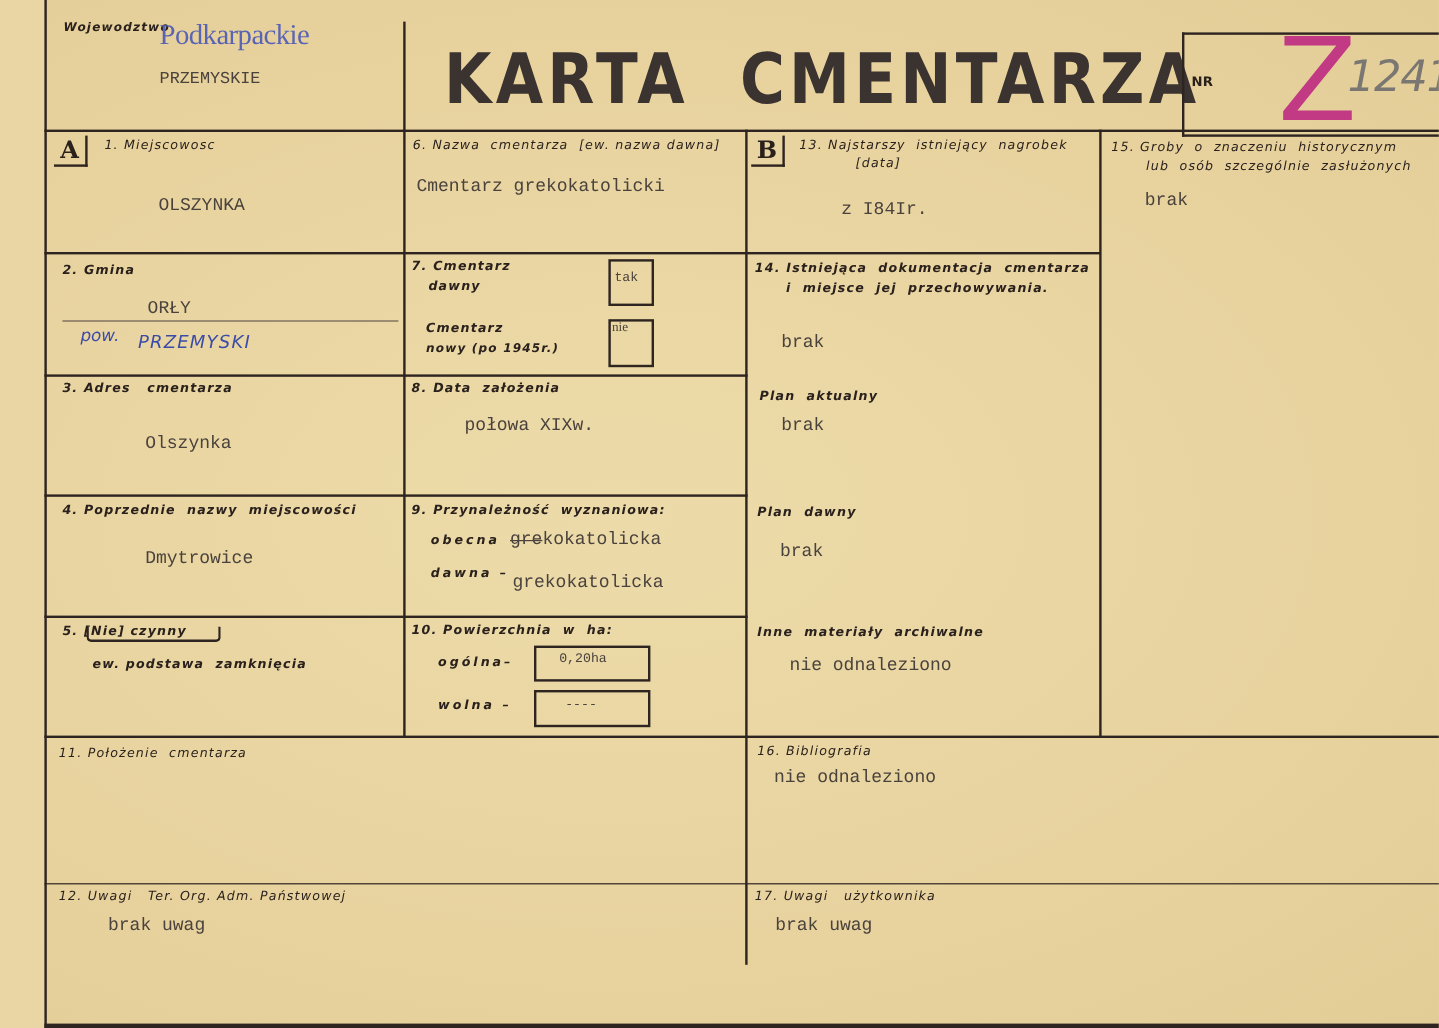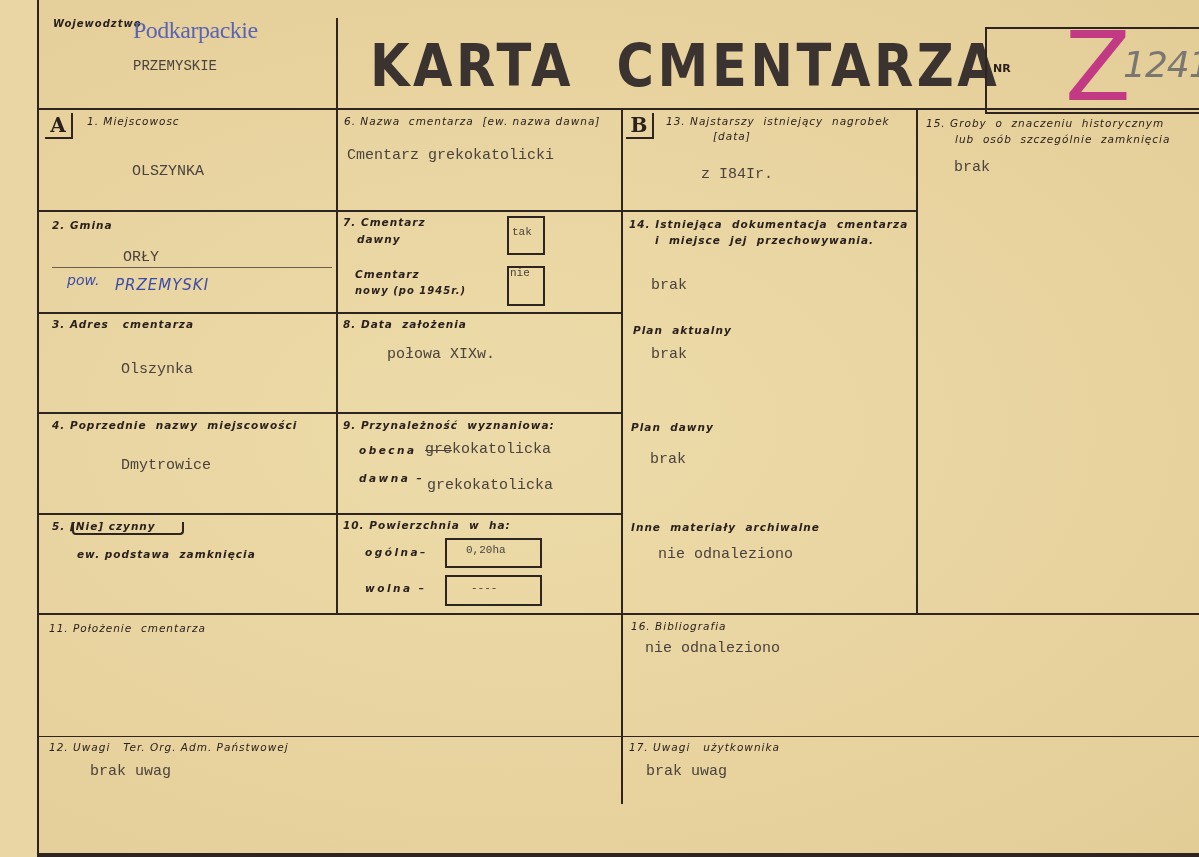--- a/index.html
+++ b/index.html
@@ -136,21 +136,21 @@
   <div class="lbl thin" style="left:307px;top:115px;white-space:pre;">6. Nazwa  cmentarza  [ew. nazwa dawna]</div>
   <div class="typed" style="left:310px;top:147px;">Cmentarz grekokatolicki</div>
 
   <div class="lbl" style="left:306px;top:216px;">7. Cmentarz</div>
   <div class="lbl" style="left:320px;top:233px;">dawny</div>
   <div class="box" style="left:470px;top:216px;width:38px;height:39px;">
     <span style="position:absolute;left:3px;top:8px;">tak</span>
   </div>
   <div class="lbl" style="left:318px;top:268px;">Cmentarz</div>
   <div class="lbl" style="left:318px;top:284px;font-size:10px;">nowy (po 1945r.)</div>
-  <div class="box" style="left:470px;top:266px;width:38px;height:40px;">
+  <div class="box" style="left:470px;top:266px;width:38px;height:40px;font-family:Liberation Serif, serif;">
     <span style="position:absolute;left:1px;top:-1px;">nie</span>
   </div>
 
   <div class="lbl" style="left:306px;top:318px;white-space:pre;">8. Data  założenia</div>
   <div class="typed" style="left:350px;top:346px;">połowa XIXw.</div>
 
   <div class="lbl" style="left:306px;top:419px;white-space:pre;">9. Przynależność  wyznaniowa:</div>
   <div class="lbl" style="left:322px;top:444px;letter-spacing:2.5px;">obecna</div>
   <div class="typed" style="left:388px;top:441px;">
     <span class="strike">greko</span><span>katolicka</span>
@@ -180,21 +180,21 @@
   <div class="lbl" style="left:596px;top:324px;white-space:pre;">Plan  aktualny</div>
   <div class="typed" style="left:614px;top:346px;">brak</div>
 
   <div class="lbl" style="left:594px;top:421px;white-space:pre;">Plan  dawny</div>
   <div class="typed" style="left:613px;top:451px;">brak</div>
 
   <div class="lbl" style="left:594px;top:521px;white-space:pre;">Inne  materiały  archiwalne</div>
   <div class="typed" style="left:621px;top:546px;">nie odnaleziono</div>
 
   <div class="lbl thin" style="left:889px;top:117px;white-space:pre;">15. Groby  o  znaczeniu  historycznym</div>
-  <div class="lbl thin" style="left:918px;top:133px;white-space:pre;">lub  osób  szczególnie  zamknięcia</div>
+  <div class="lbl thin" style="left:918px;top:133px;white-space:pre;">lub  osób  szczególnie  zasłużonych</div>
   <div class="typed" style="left:917px;top:159px;">brak</div>
 
   <div class="lbl thin" style="left:12px;top:622px;white-space:pre;">11. Położenie  cmentarza</div>
 
   <div class="lbl thin" style="left:594px;top:620px;">16. Bibliografia</div>
   <div class="typed" style="left:608px;top:640px;">nie odnaleziono</div>
 
   <div class="lbl thin" style="left:12px;top:741px;white-space:pre;">12. Uwagi   Ter. Org. Adm. Państwowej</div>
   <div class="typed" style="left:53px;top:763px;">brak uwag</div>
 

